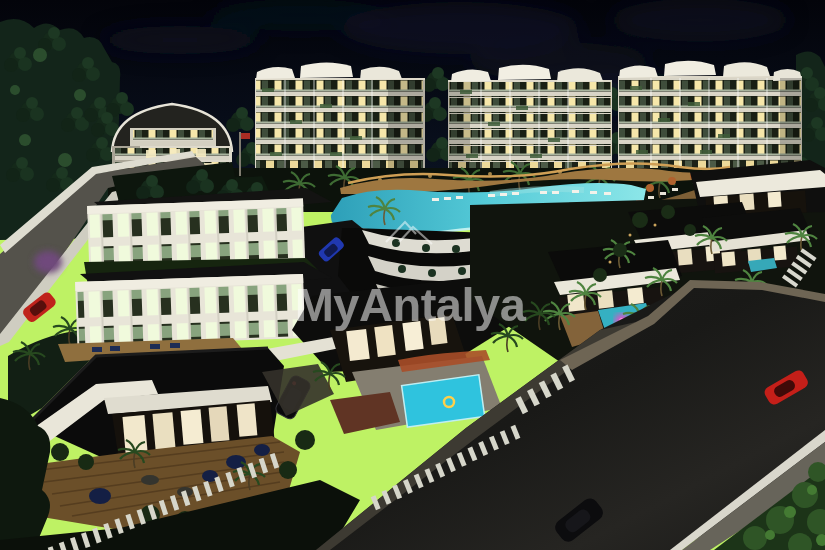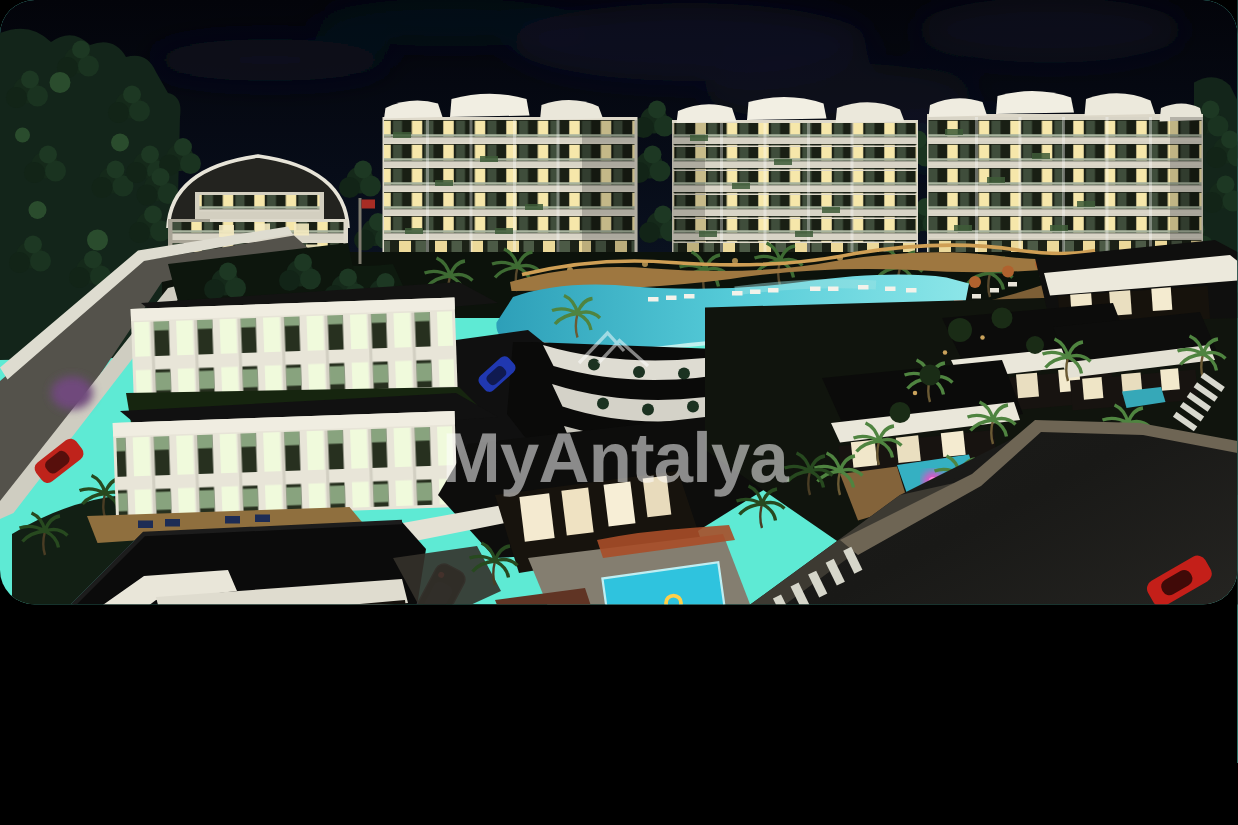--- a/index.html
+++ b/index.html
@@ -1,15 +1,15 @@
 <!DOCTYPE html>
 <html><head><meta charset="utf-8">
 <style>
 html,body{margin:0;padding:0;background:#000;font-family:"Liberation Sans",sans-serif;}
-#scene{width:825px;height:403px;position:relative;overflow:hidden;background:#5eead4;border-radius:23px;}
+#scene{width:825px;height:550px;position:relative;overflow:hidden;background:#bef264;}
 </style></head>
 <body>
 <div id="scene">
 <svg width="825" height="550" viewBox="0 0 825 550">
 <defs>
 <linearGradient id="skyG" x1="0" y1="0" x2="0" y2="1">
  <stop offset="0" stop-color="#03040a"></stop>
           <stop offset="0.6" stop-color="#070c18"></stop>
           <stop offset="1" stop-color="#0b1322"></stop>
 </linearGradient>

